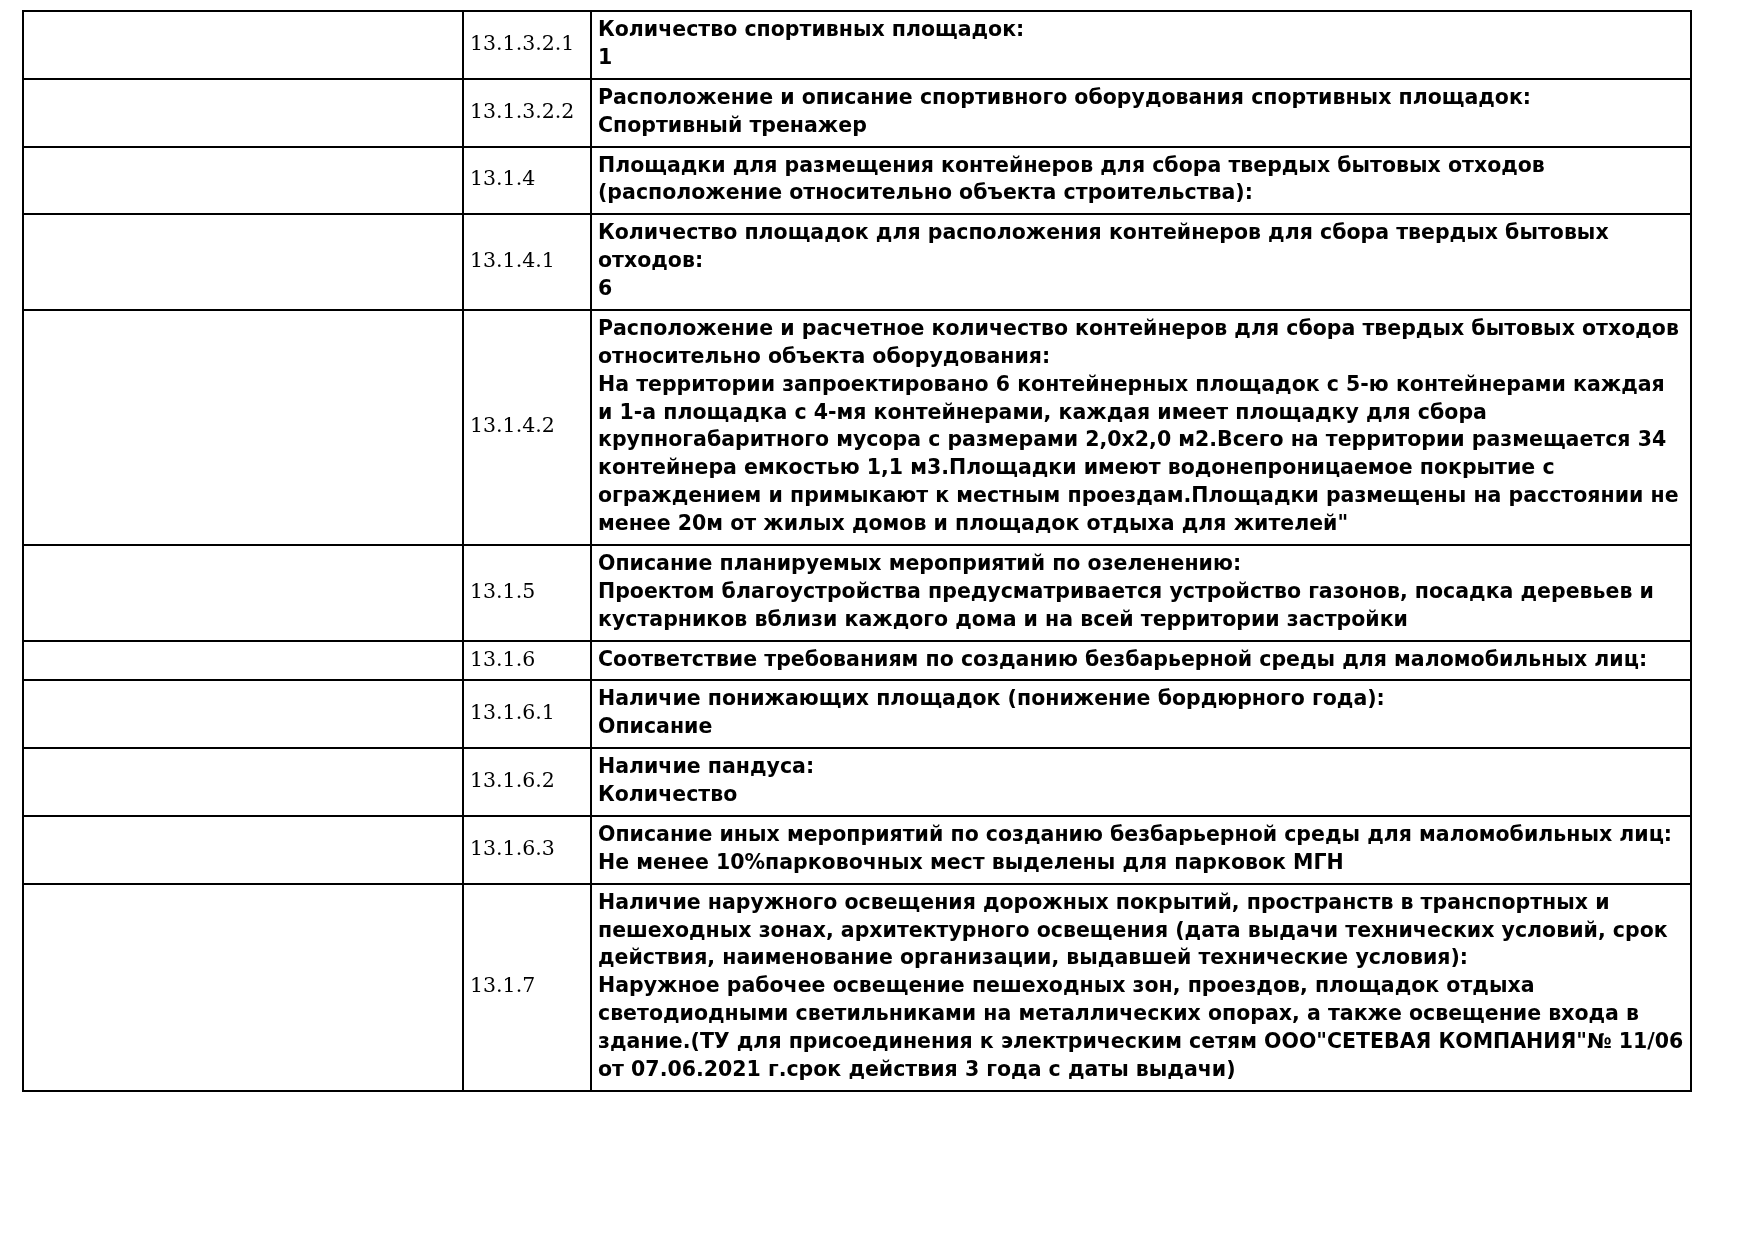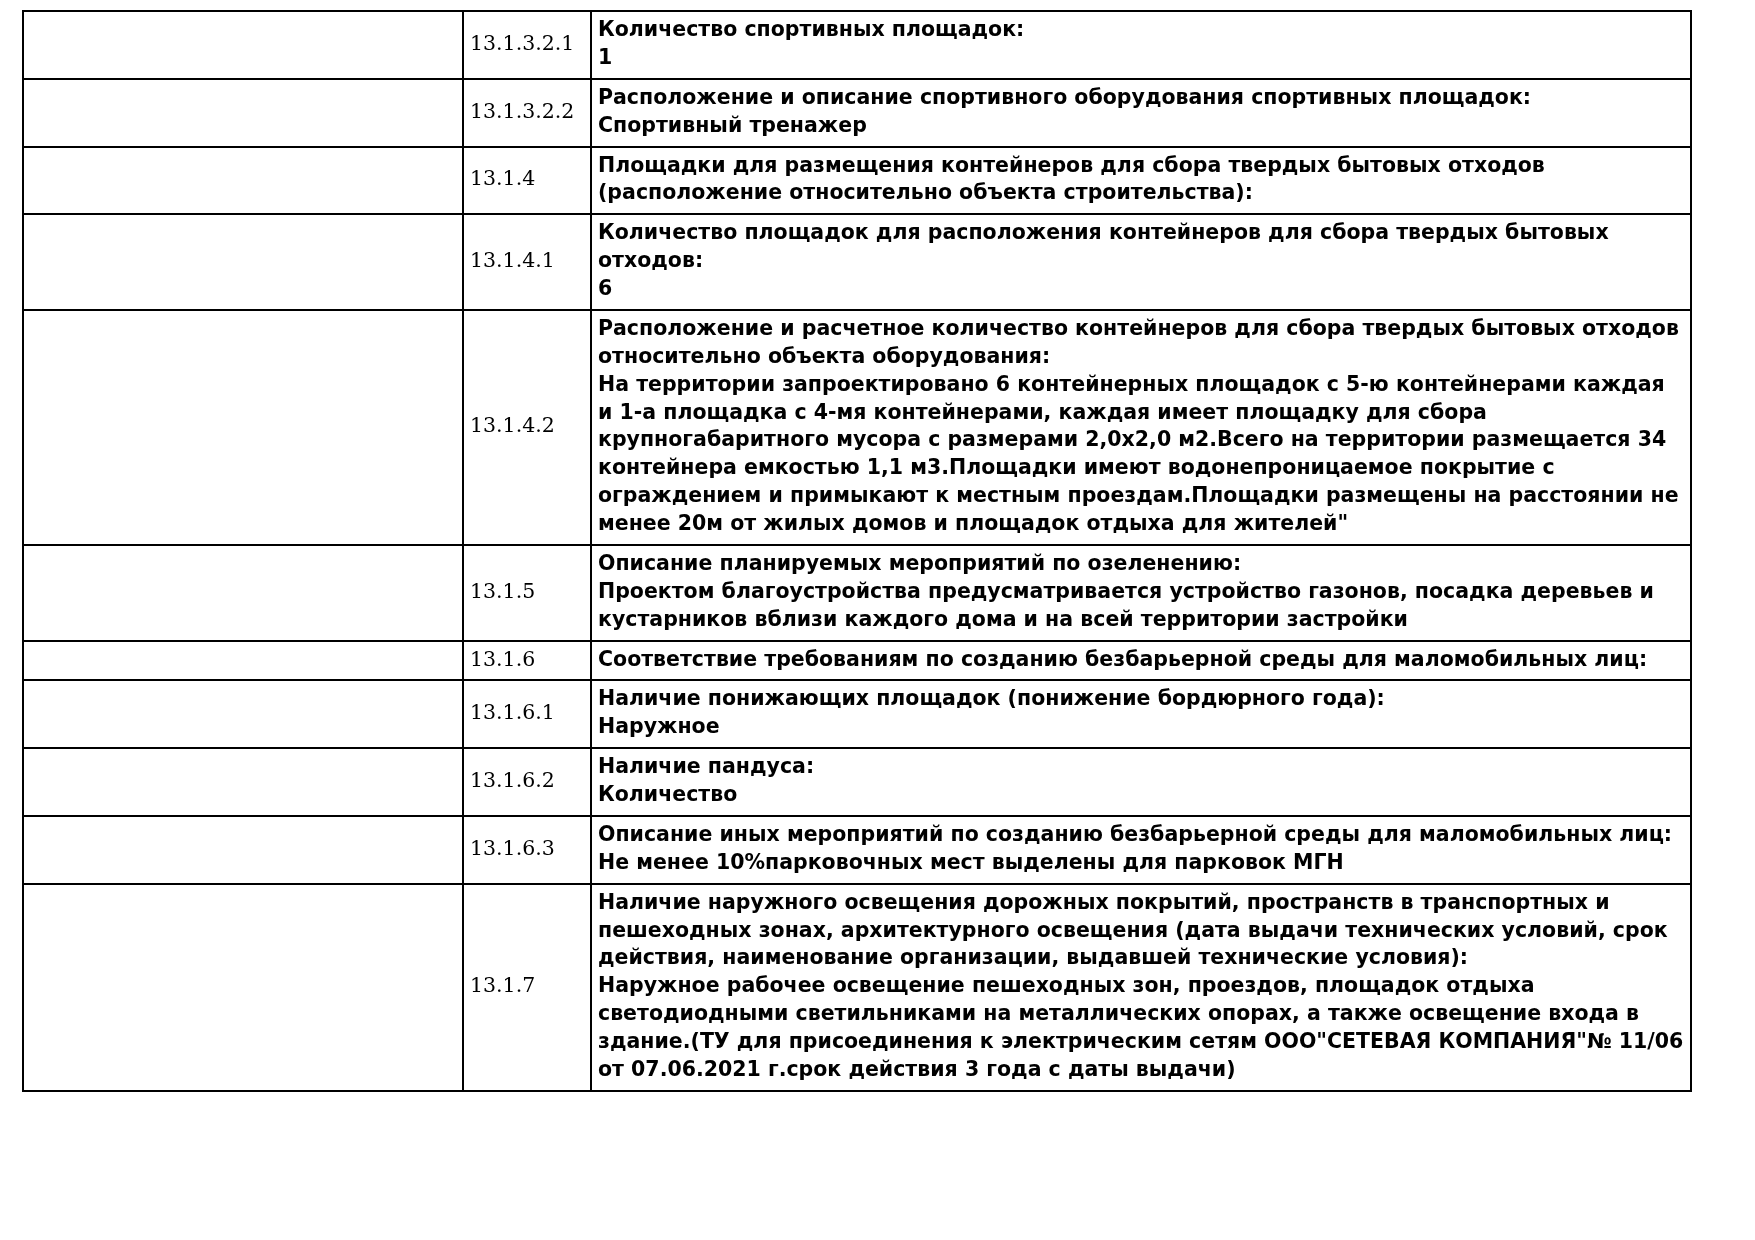--- a/index.html
+++ b/index.html
@@ -124,21 +124,21 @@
         <td class="cell-text">
           <span class="q">Соответствие требованиям по созданию безбарьерной среды для маломобильных лиц:</span>
         </td>
       </tr>
 
       <tr>
         <td class="cell-blank"></td>
         <td class="cell-num">13.1.6.1</td>
         <td class="cell-text">
           <span class="q">Наличие понижающих площадок (понижение бордюрного года):</span>
-          <span class="a">Наружное</span>
+          <span class="a">Описание</span>
         </td>
       </tr>
 
       <tr>
         <td class="cell-blank"></td>
         <td class="cell-num">13.1.6.2</td>
         <td class="cell-text">
           <span class="q">Наличие пандуса:</span>
           <span class="a">Количество</span>
         </td>

